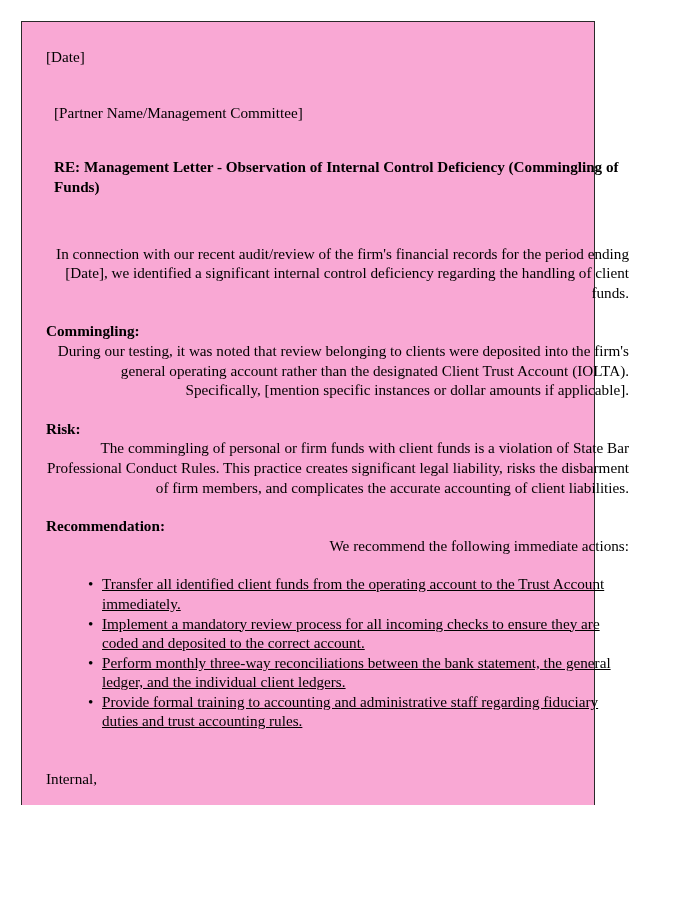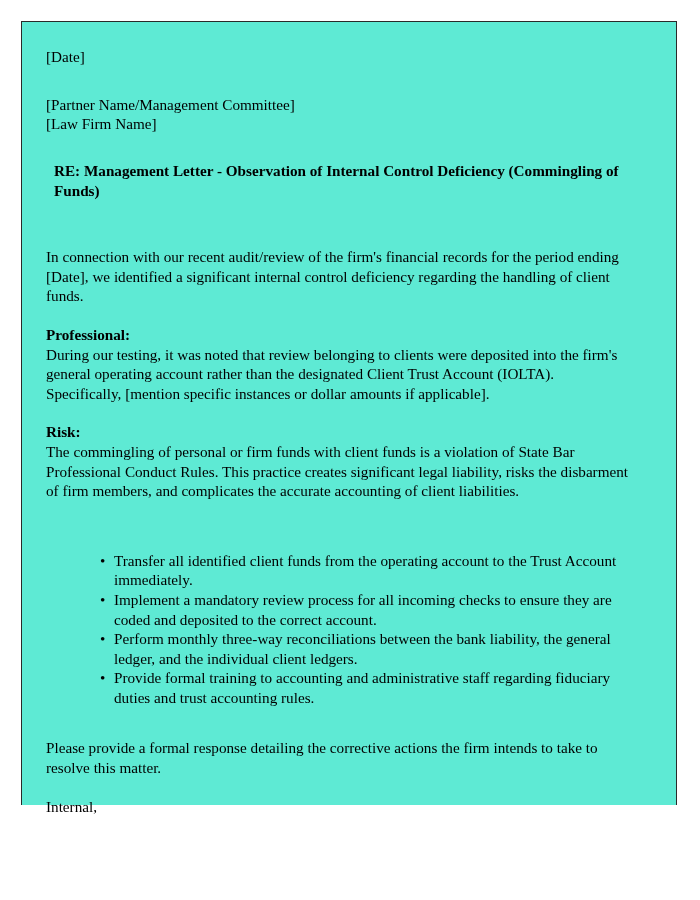--- a/index.html
+++ b/index.html
@@ -14,69 +14,71 @@
     font-family: "Liberation Serif", "DejaVu Serif", serif;
     color: #000000;
     -webkit-font-smoothing: antialiased;
   }
 
   
   #page-frame {
     position: absolute;
     left: 21px;
     top: 21px;
-    width: 656px;          
+    width: 574px;          
     height: 784px;         
     border-left: 1.5px solid #2a2a2a;
     border-top: 1.5px solid #2a2a2a;
     border-right: 1.5px solid #2a2a2a;
     border-bottom: none;
     box-sizing: border-box;
-    background: #5eead4;
+    background: #f9a8d4;
   }
 
   #letter-body {
     position: absolute;
     left: 24px;
     top: 25px;
     width: 583px;
     font-size: 15.2px;
     line-height: 19.6px;
     text-align: left;
   }
 
   .blk { margin: 0; }
 
   
   .gap-lg  { height: 28px; }
   .gap-md  { height: 19px; }
 
-  .addr-line { margin: 0; line-height: 19.6px; }
+  .addr-line { margin: 8px; line-height: 19.6px; }
 
   .subject {
     font-weight: bold;
     margin: 8px;
     line-height: 20.2px;
   }
 
   .section-head {
     font-weight: bold;
     margin: 0;
     line-height: 19.6px;
   }
 
   p.para {
     margin: 0;
     line-height: 19.6px;
+    text-align: right;
   }
 
   ul.rec-list {
-    margin: 12px;
+    margin: 0;
     padding: 0 0 0 44px;
     list-style: none;
+    text-decoration: underline;
   }
   ul.rec-list li {
     position: relative;
     margin: 0 0 0 0;
     line-height: 19.6px;
     padding-left: 12px;
   }
   ul.rec-list li::before {
     content: "\2022";
     position: absolute;
@@ -91,64 +93,64 @@
 
 <div id="page-frame">
   <div id="letter-body">
 
     <div class="blk">[Date]</div>
 
     <div class="gap-lg"></div>
 
     <div>
       <div class="addr-line">[Partner Name/Management Committee]</div>
-      <div class="addr-line">[Law Firm Name]</div>
     </div>
 
     <div class="gap-md"></div>
 
     <div class="subject">RE: Management Letter - Observation of Internal Control Deficiency (Commingling of Funds)</div>
 
     <div class="gap-md"></div>
 
 
     <div class="gap-md"></div>
 
     <p class="para">In connection with our recent audit/review of the firm's financial records for the period ending [Date], we identified a significant internal control deficiency regarding the handling of client funds.</p>
 
     <div class="gap-md"></div>
 
     <div>
-      <div class="section-head">Professional:</div>
+      <div class="section-head">Commingling:</div>
       <p class="para">During our testing, it was noted that review belonging to clients were deposited into the firm's general operating account rather than the designated Client Trust Account (IOLTA). Specifically, [mention specific instances or dollar amounts if applicable].</p>
     </div>
 
     <div class="gap-md"></div>
 
     <div>
       <div class="section-head">Risk:</div>
       <p class="para">The commingling of personal or firm funds with client funds is a violation of State Bar Professional Conduct Rules. This practice creates significant legal liability, risks the disbarment of firm members, and complicates the accurate accounting of client liabilities.</p>
     </div>
 
     <div class="gap-md"></div>
 
     <div>
+      <div class="section-head">Recommendation:</div>
+      <p class="para">We recommend the following immediate actions:</p>
     </div>
 
     <div class="gap-md"></div>
 
     <ul class="rec-list">
       <li>Transfer all identified client funds from the operating account to the Trust Account immediately.</li>
       <li>Implement a mandatory review process for all incoming checks to ensure they are coded and deposited to the correct account.</li>
-      <li>Perform monthly three-way reconciliations between the bank liability, the general ledger, and the individual client ledgers.</li>
+      <li>Perform monthly three-way reconciliations between the bank statement, the general ledger, and the individual client ledgers.</li>
       <li>Provide formal training to accounting and administrative staff regarding fiduciary duties and trust accounting rules.</li>
     </ul>
 
     <div class="gap-md"></div>
 
-    <p class="para">Please provide a formal response detailing the corrective actions the firm intends to take to resolve this matter.</p>
 
     <div class="gap-md"></div>
 
     <div class="blk">Internal,</div>
 
   </div>
 </div>
 
 </body></html>

